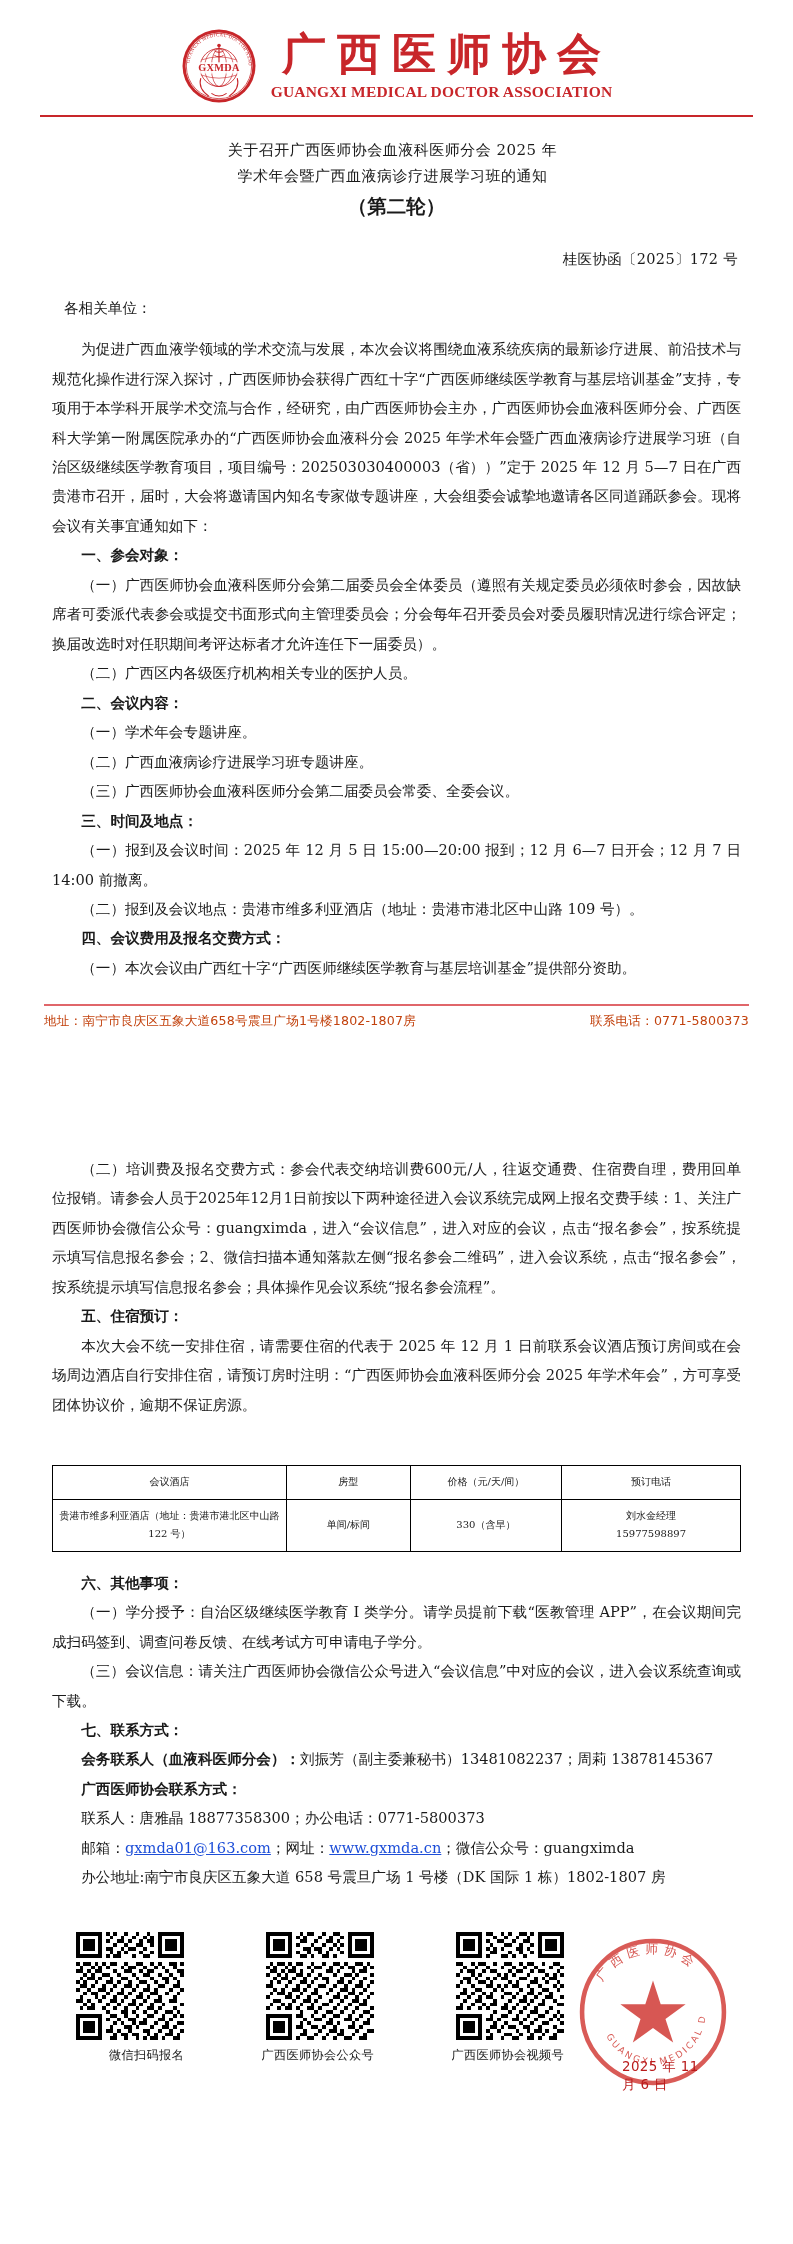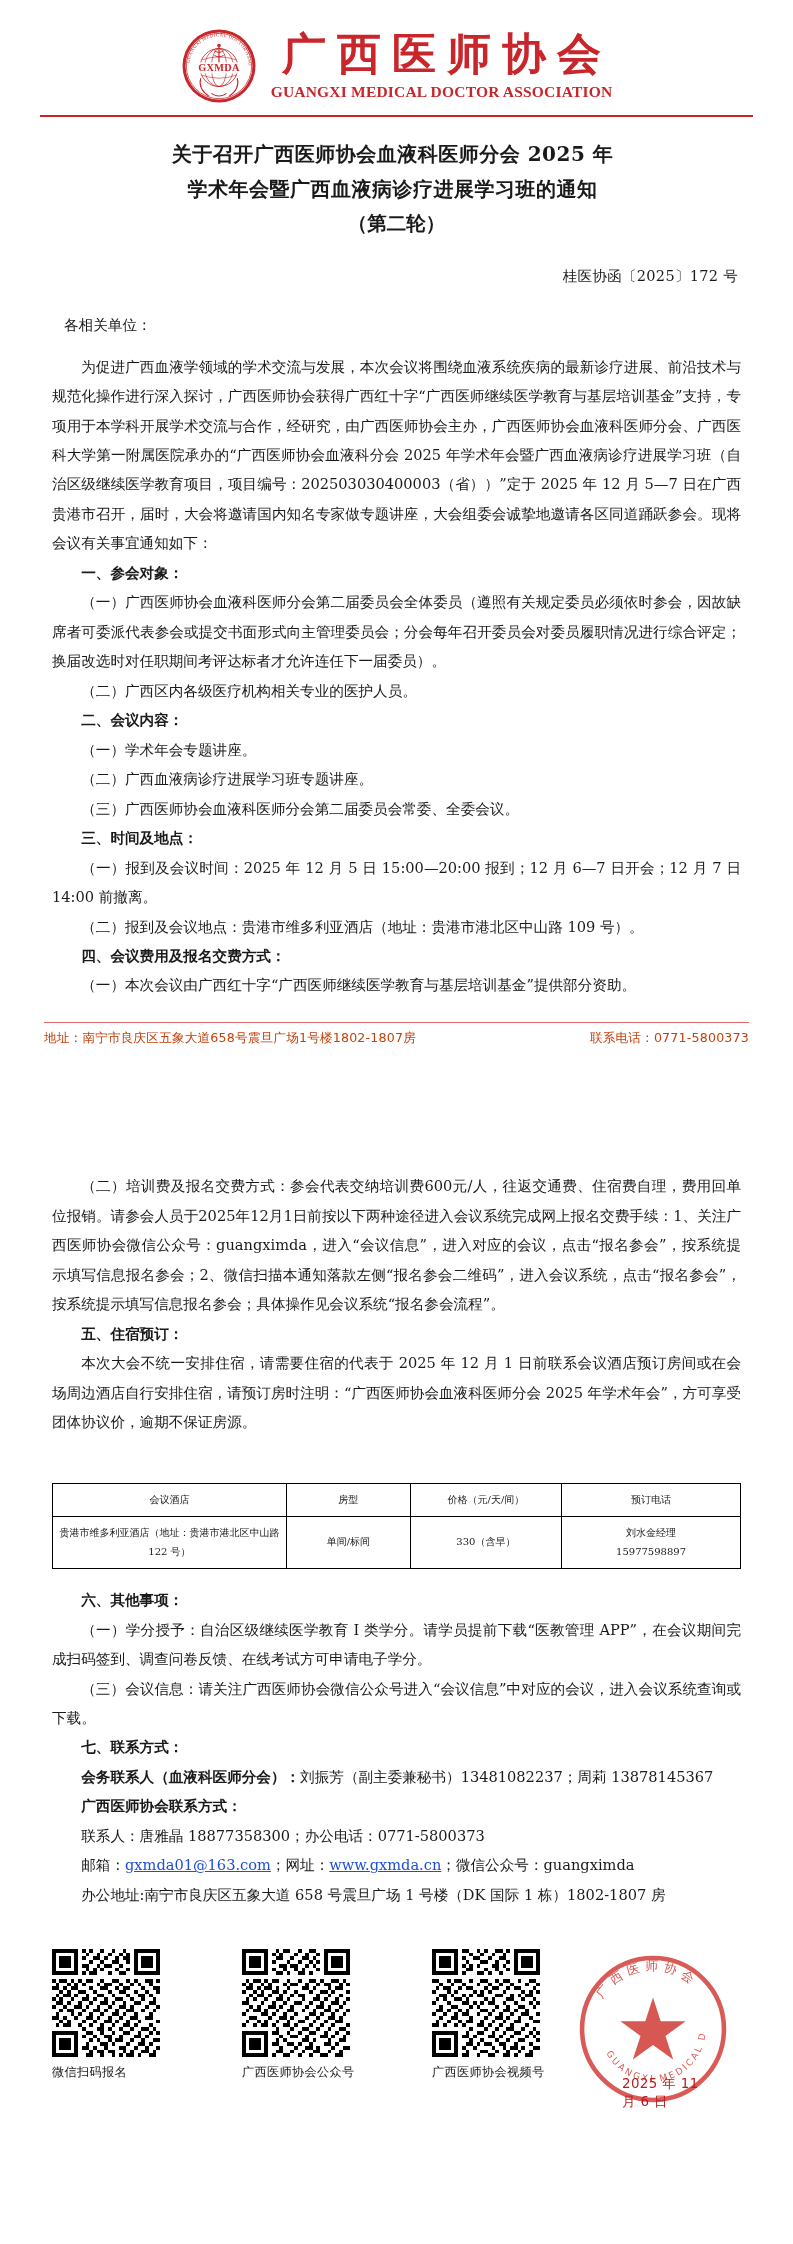--- a/index.html
+++ b/index.html
@@ -65,22 +65,22 @@
   .hr-red {
     width: 713px;
     height: 2px;
     background: #c8262a;
     margin: 11px auto 0 auto;
   }
 
   
   .doc-title {
     text-align: center;
-    font-size: 20px;
-    font-weight: 700;
+    font-size: 15px;
+    font-weight: 400;
     line-height: 1.75;
     padding: 20px 98px 0 90px;
     letter-spacing: 0.5px;
   }
   .doc-title .ln { display: block; }
   .doc-round {
     text-align: center;
     font-size: 19.5px;
     font-weight: 700;
     line-height: 1.75;
@@ -162,21 +162,21 @@
   .bold { font-weight: 700; }
 
   
   .qr-area {
     position: relative;
     padding: 40px 52px 0 52px;
     display: flex;
     align-items: flex-start;
     gap: 58px;
   }
-  .qr-block { display: flex; flex-direction: column; align-items: flex-start; width: 132px; }
+  .qr-block { display: flex; flex-direction: column; align-items: flex-end; width: 132px; }
   .qr-img { width: 108px; height: 108px; }
   .qr-cap {
     margin-top: 7px;
     font-size: 12.2px;
     font-family: "DejaVu Sans", "Liberation Sans", sans-serif;
     letter-spacing: 0.3px;
     text-align: center;
   }
   .stamp-zone {
     position: relative;

